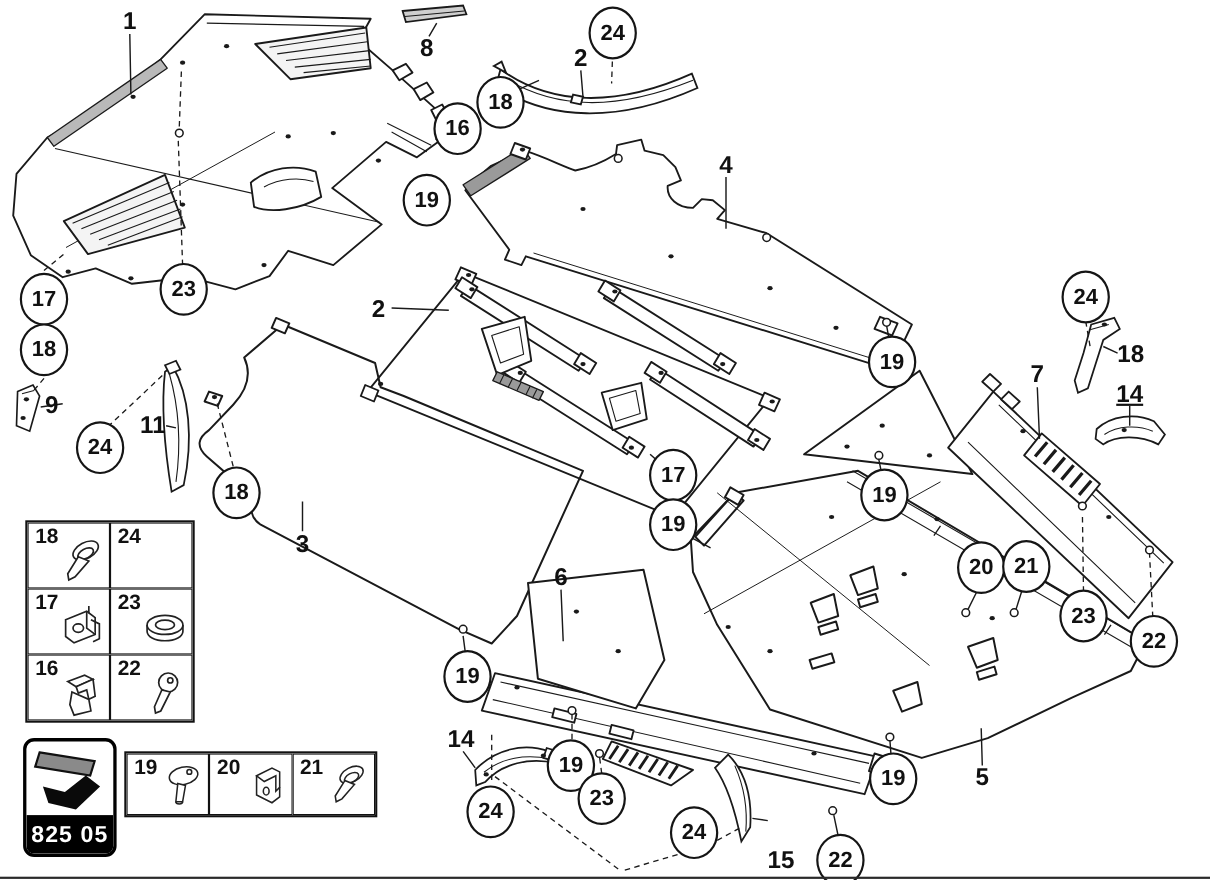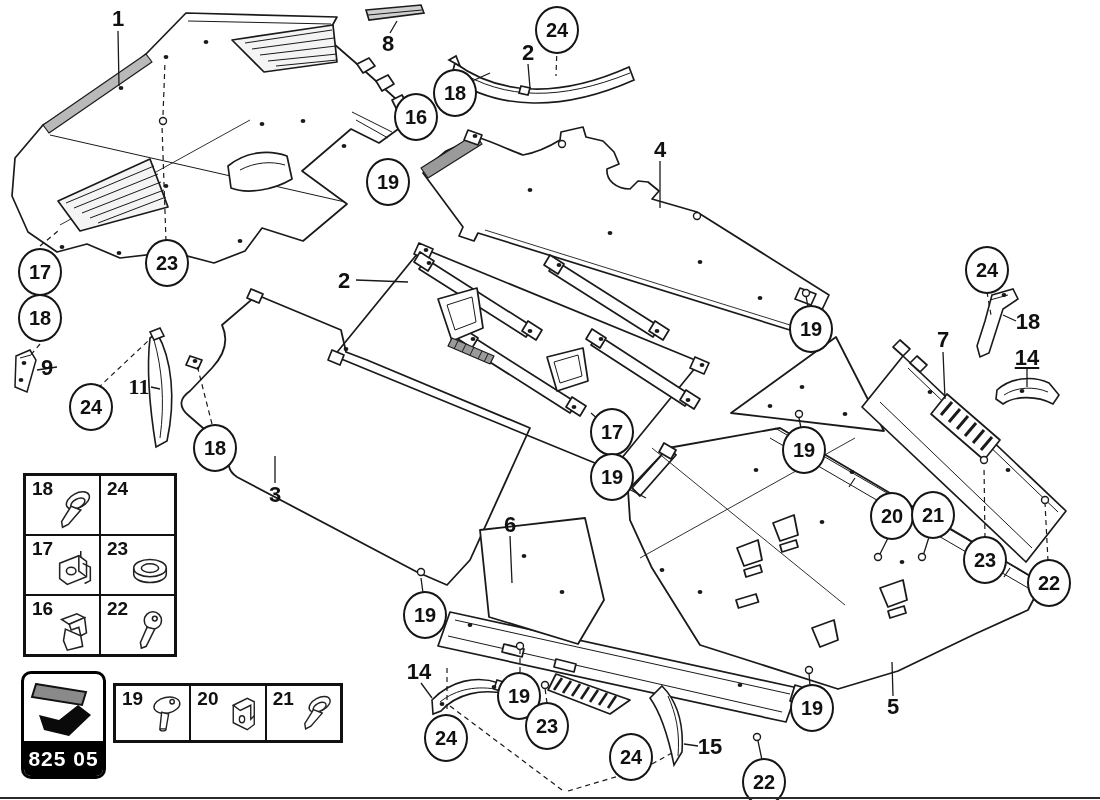--- a/index.html
+++ b/index.html
@@ -276,28 +276,28 @@
       <div class="callout" style="left: 790px; top: 684px;">19</div>
       <div class="callout" style="left: 742px; top: 758px;">22</div>
     </div>
 <div id="label-layer">
       <div class="plabel" style="left: 118px; top: 19px;">1</div>
       <div class="plabel" style="left: 388px; top: 44px;">8</div>
       <div class="plabel" style="left: 528px; top: 53px;">2</div>
       <div class="plabel" style="left: 660px; top: 150px;">4</div>
       <div class="plabel" style="left: 344px; top: 281px;">2</div>
       <div class="plabel" style="left: 47px; top: 368px;">9</div>
-      <div class="plabel" style="left: 139px; top: 387px; font-family: Liberation Serif, serif;">11</div>
+      <div class="plabel" style="left: 139px; top: 387px;">11</div>
       <div class="plabel" style="left: 275px; top: 495px;">3</div>
       <div class="plabel" style="left: 943px; top: 340px;">7</div>
       <div class="plabel" style="left: 1028px; top: 322px;">18</div>
       <div class="plabel" style="left: 1027px; top: 358px; text-decoration: underline;">14</div>
       <div class="plabel" style="left: 510px; top: 525px;">6</div>
       <div class="plabel" style="left: 419px; top: 672px;">14</div>
-      <div class="plabel" style="left: 710px; top: 747px;">15</div>
+      <div class="plabel" style="left: 710px; top: 782px;">15</div>
       <div class="plabel" style="left: 893px; top: 707px;">5</div>
     </div>
 
 <div id="legend1">
       <div class="lcell">
         <span class="lnum">18</span>
         <div class="licon"><svg viewBox="0 0 48 48">
             <g fill="#fff" stroke="#222" stroke-width="1.6">
               <ellipse cx="27" cy="13" rx="13" ry="7.5" transform="rotate(-28 27 13)"></ellipse>
               <ellipse cx="27" cy="16" rx="8" ry="4.5" transform="rotate(-28 27 16)"></ellipse>

